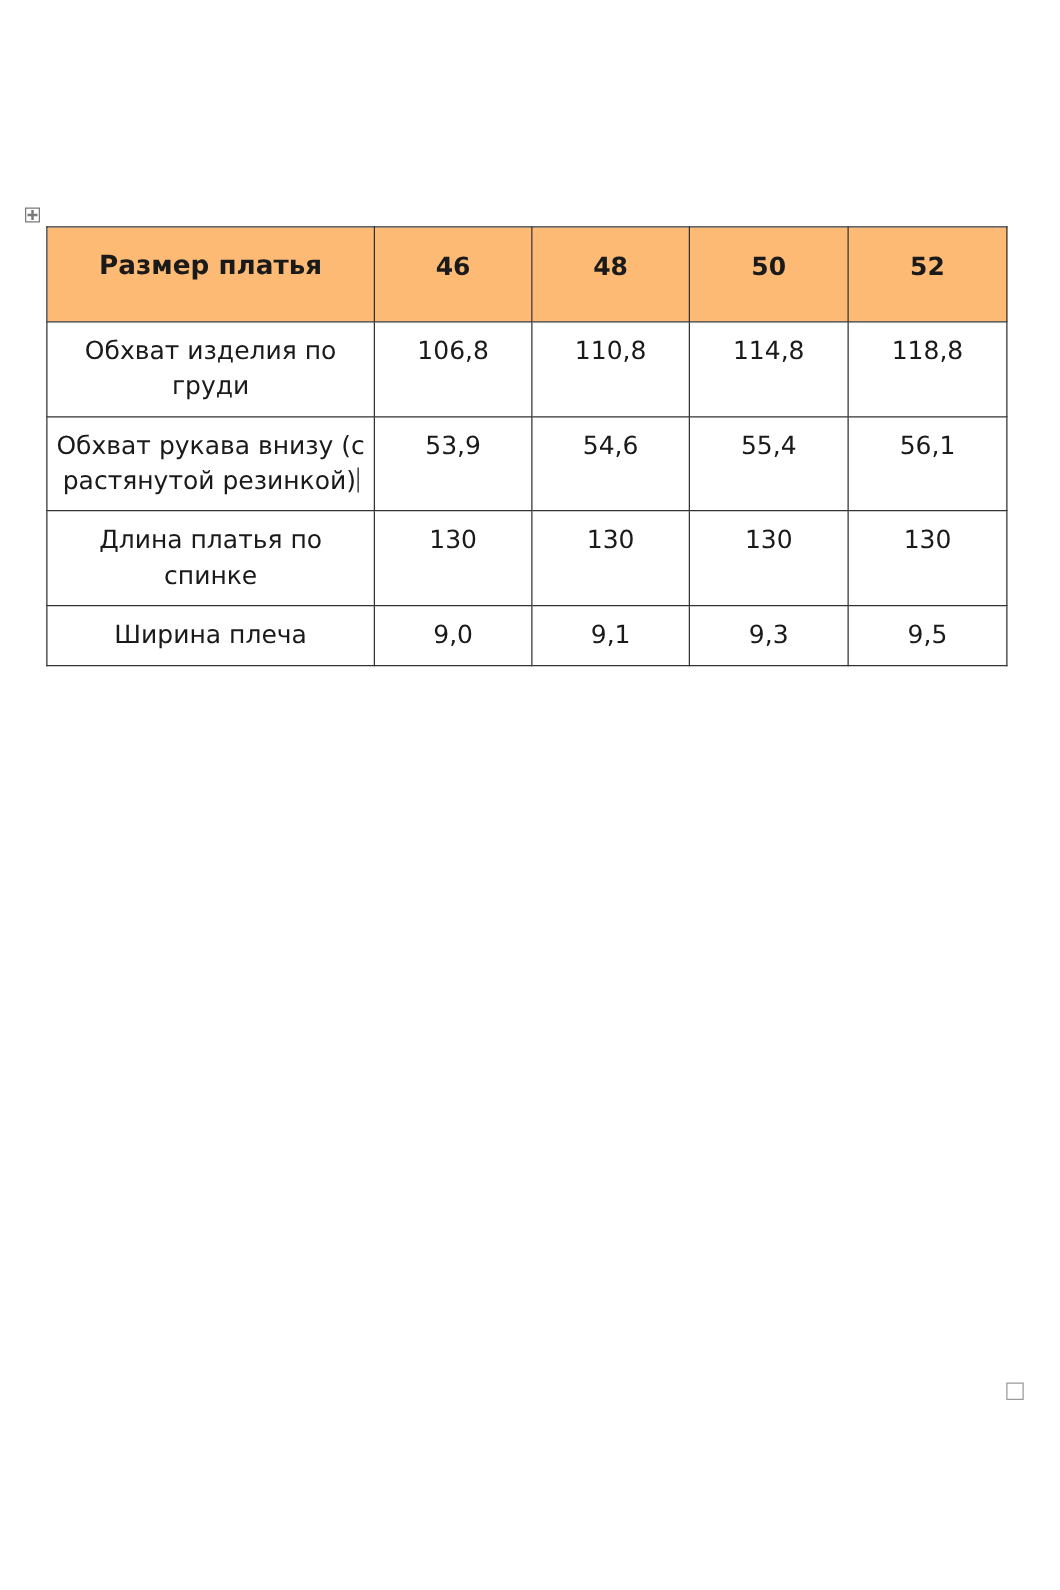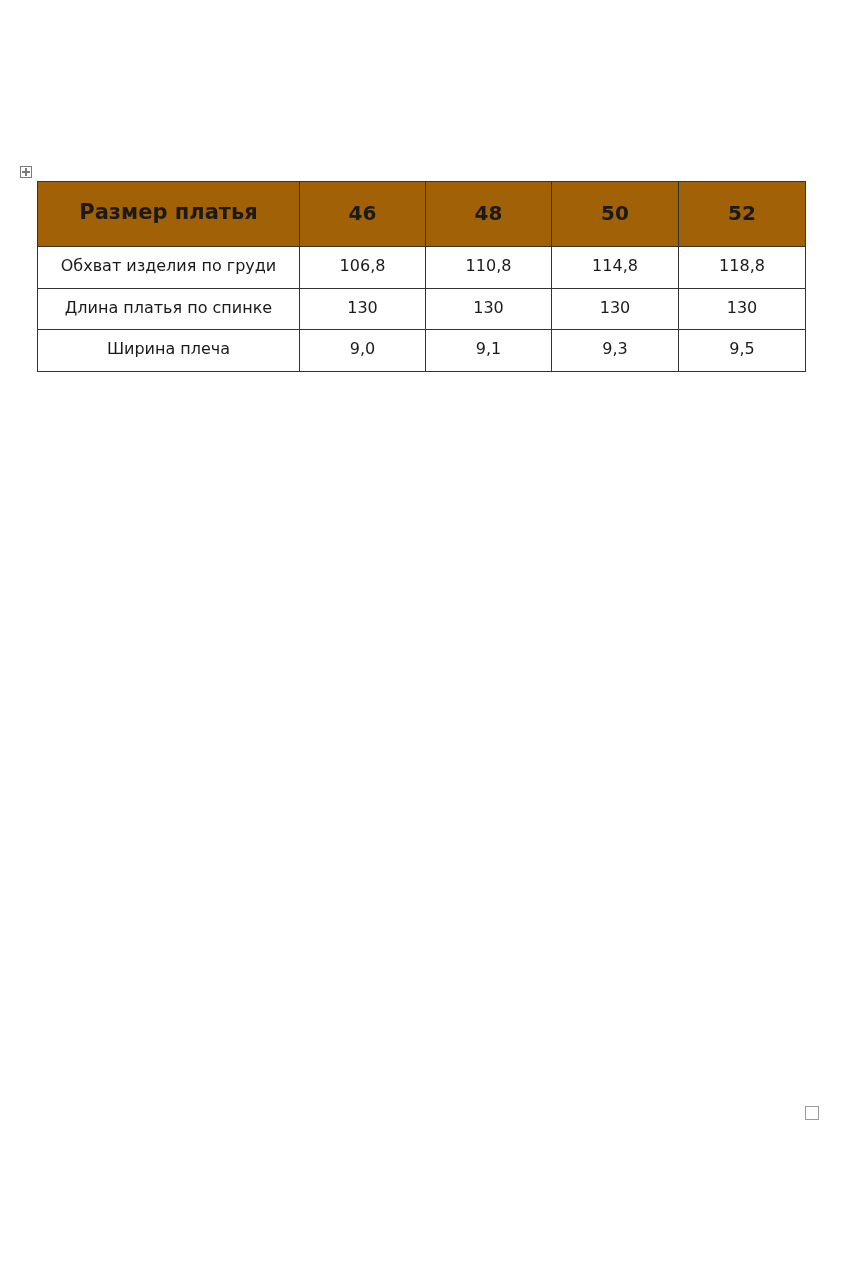--- a/index.html
+++ b/index.html
@@ -68,35 +68,35 @@
   table.size-table {
     border-collapse: collapse;
     width: 768px;
     table-layout: fixed;
   }
   table.size-table td {
     border: 1px solid #333333;
     text-align: center;
     vertical-align: top;
     padding: 8px 6px 10px 6px;
-    font-size: 16px;
+    font-size: 20px;
     line-height: 1.42;
   }
   col.c0 { width: 262px; }
   col.c1 { width: 126px; }
   col.c2 { width: 126px; }
   col.c3 { width: 127px; }
   col.c4 { width: 127px; }
 
   tr.header-row td {
-    background: #a16207;
+    background: #fdba74;
     font-weight: bold;
     font-size: 21px;
     padding-top: 16px;
-    padding-bottom: 18px;
+    padding-bottom: 29px;
     vertical-align: middle;
   }
   tr.header-row td.num {
     font-weight: bold;
     font-size: 20px;
   }
 
   td.label {
     padding-left: 14px;
     padding-right: 14px;
@@ -152,20 +152,27 @@
         <td class="num">110,8</td>
         <td class="num">114,8</td>
         <td class="num">118,8</td>
       </tr>
 
 
 
 
 
 
+      <tr>
+        <td class="label"><span>Обхват  рукава внизу (с растянутой резинкой)</span><span class="caret"></span></td>
+        <td class="num num-left">53,9</td>
+        <td class="num">54,6</td>
+        <td class="num">55,4</td>
+        <td class="num num-left">56,1</td>
+      </tr>
 
       <tr>
         <td class="label">Длина платья по спинке</td>
         <td class="num">130</td>
         <td class="num">130</td>
         <td class="num">130</td>
         <td class="num">130</td>
       </tr>
 
       <tr>

